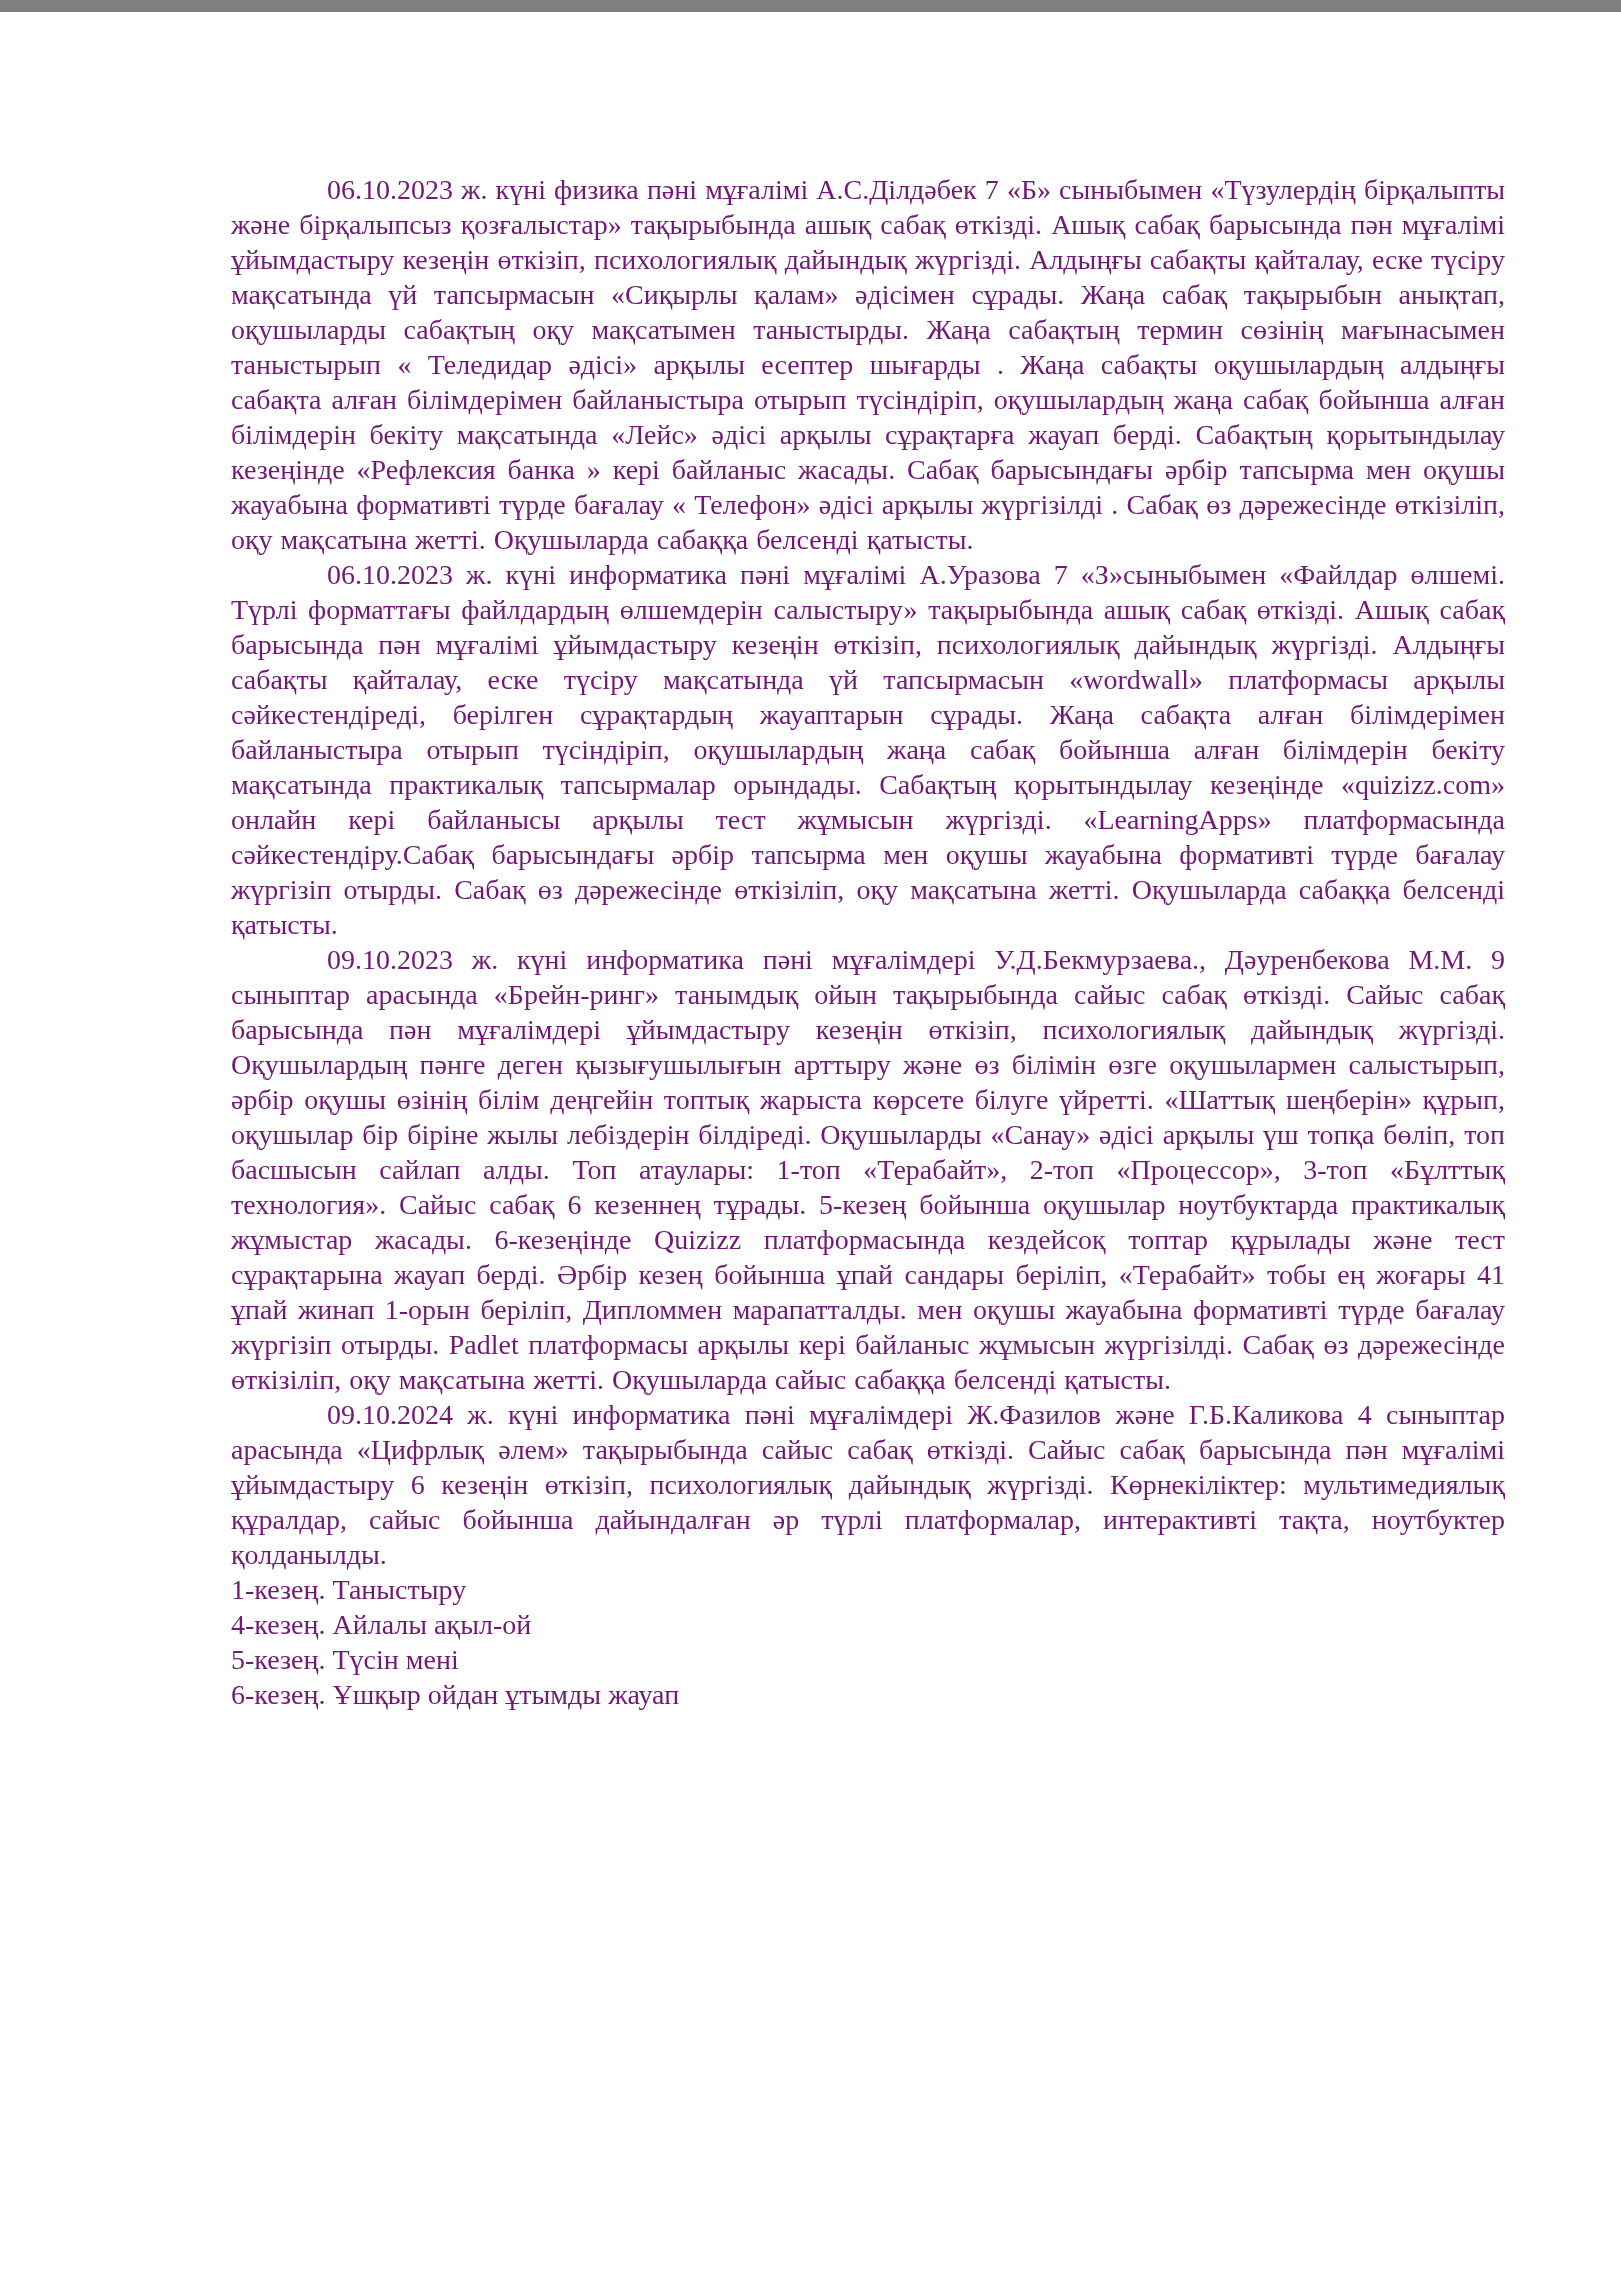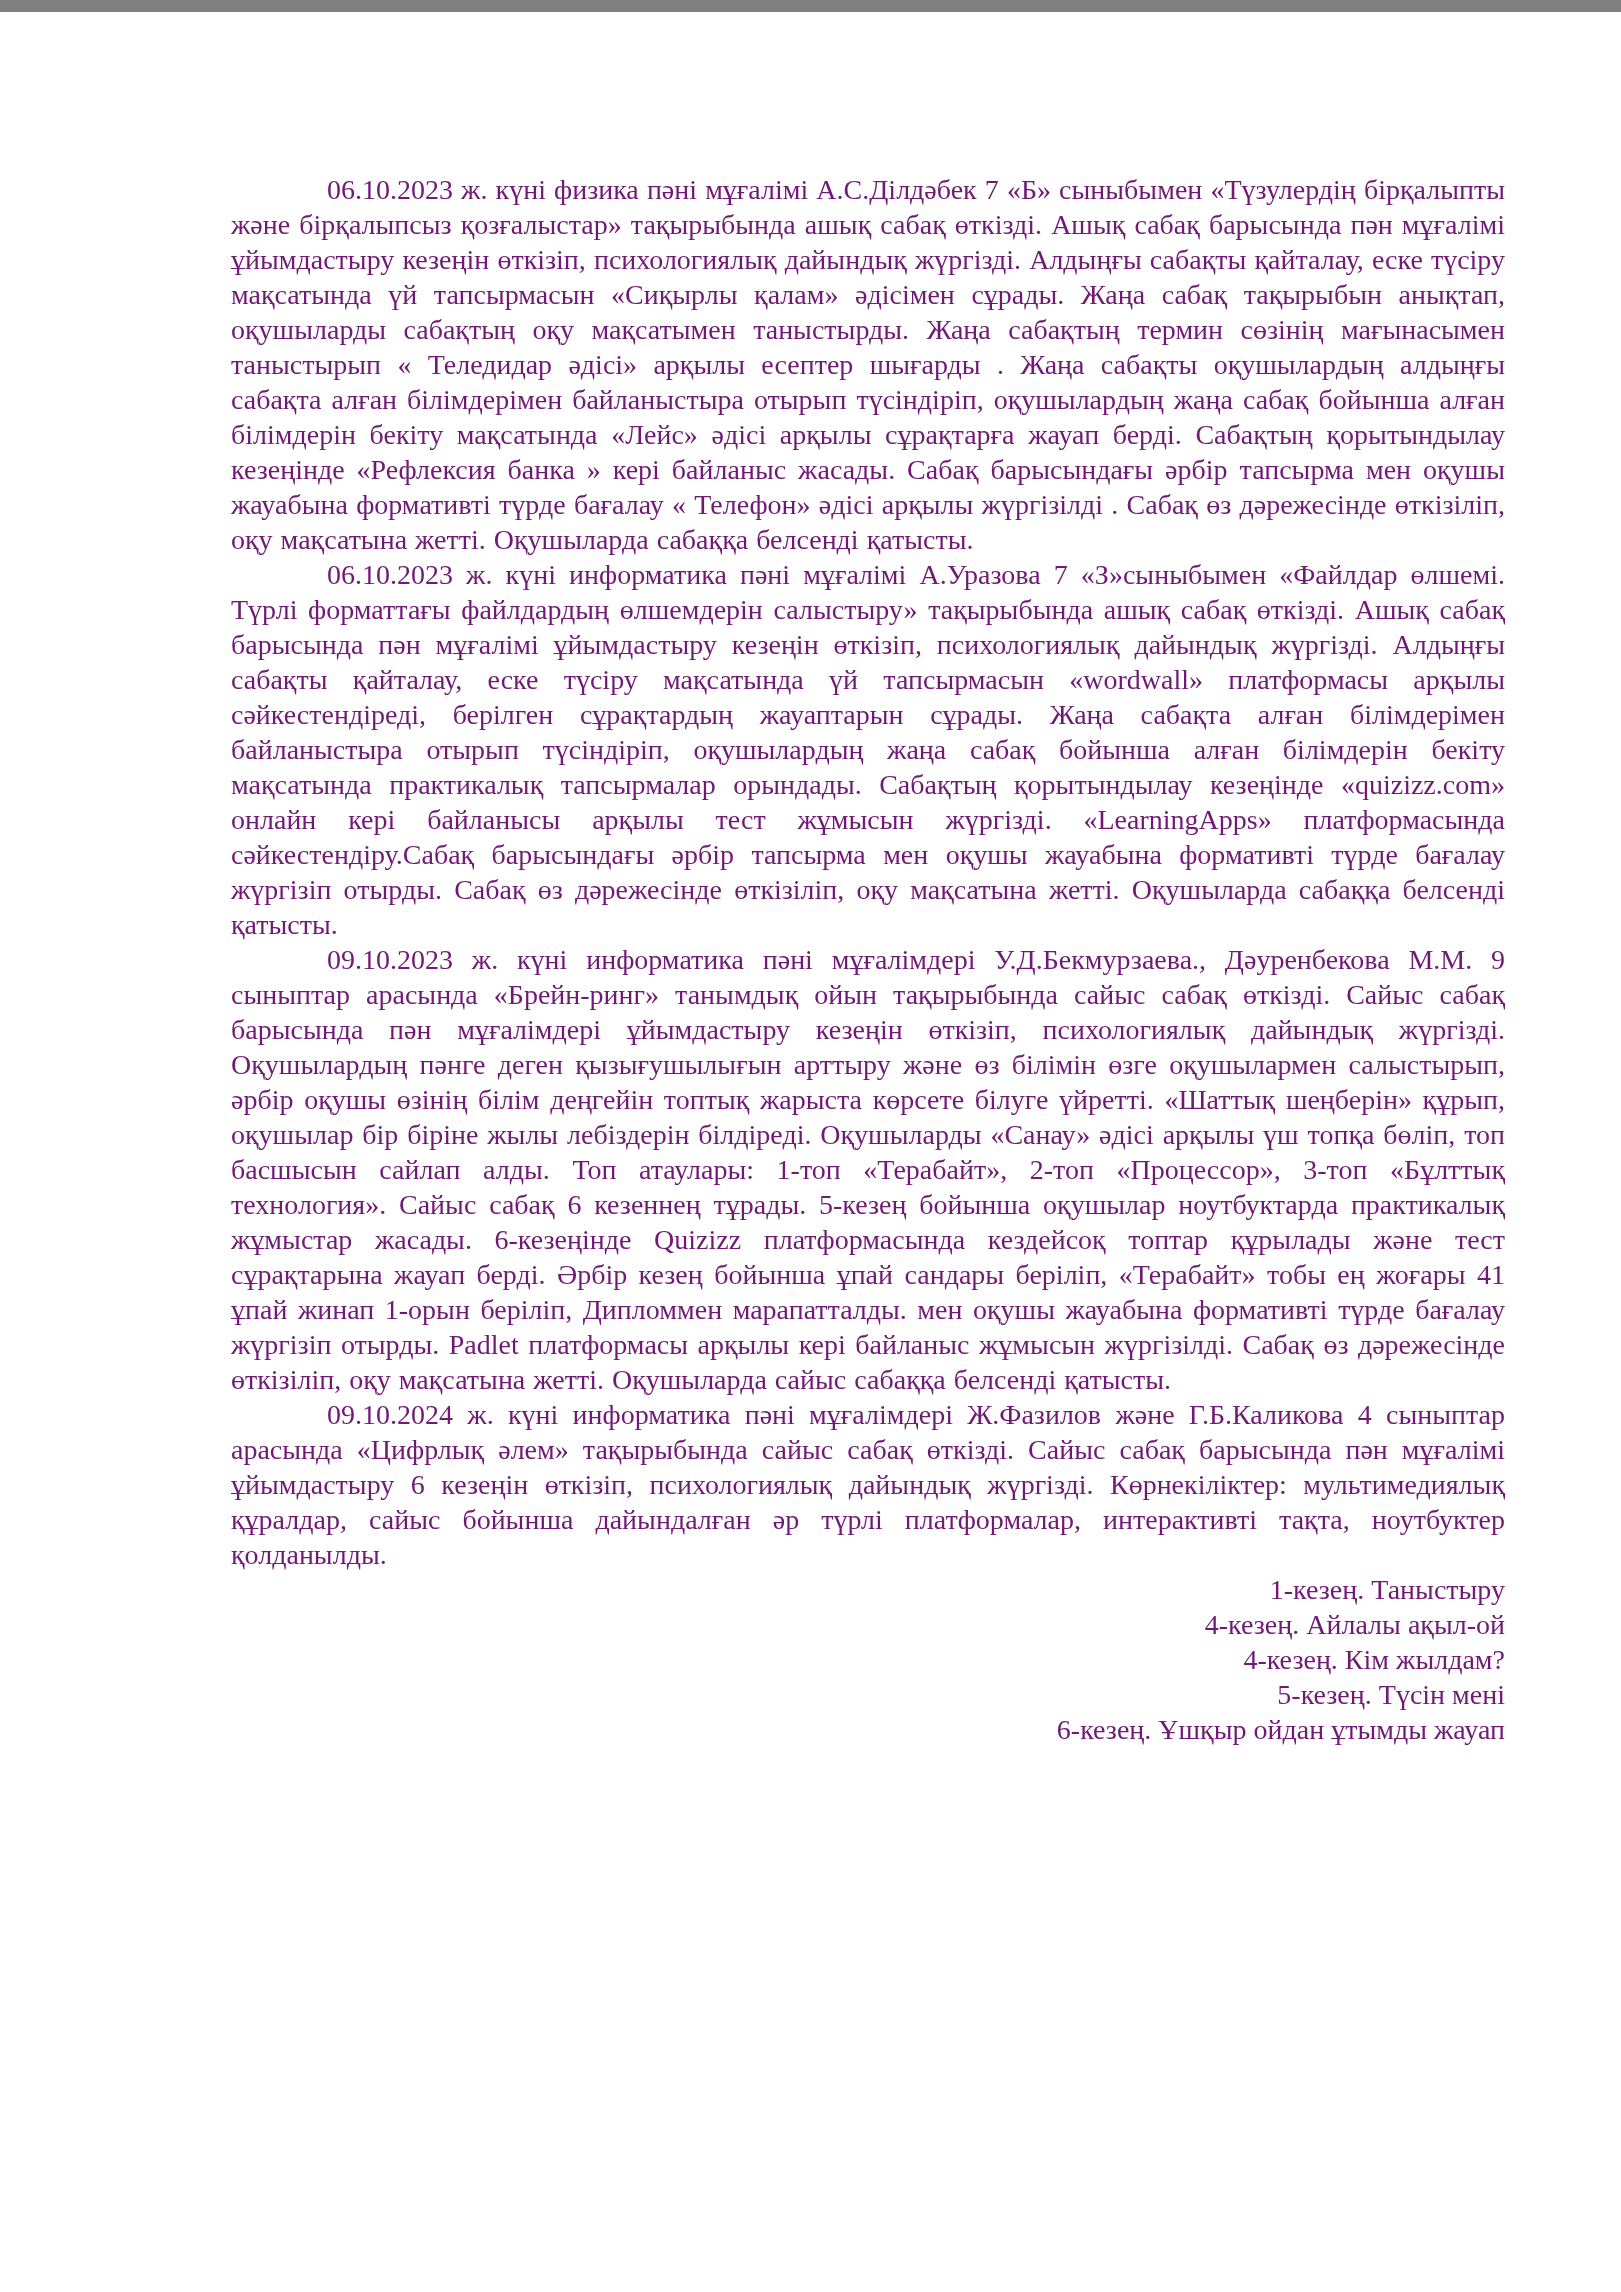--- a/index.html
+++ b/index.html
@@ -28,41 +28,40 @@
     font-size: 28px;
     line-height: 35px;
     text-align: justify;
     text-indent: 96px;
     word-spacing: 1px;
   }
   .stage-line {
     margin: 0;
     font-size: 28px;
     line-height: 35px;
-    text-align: right;
+    text-align: left;
     text-indent: 0;
   }
 </style>
 </head>
 <body>
 
 <div class="page">
   <div class="content">
 
     <p class="para">06.10.2023 ж. күні физика пәні мұғалімі А.С.Ділдәбек  7 «Б» сыныбымен «Түзулердің бірқалыпты және бірқалыпсыз қозғалыстар» тақырыбында ашық сабақ өткізді. Ашық сабақ барысында пән мұғалімі ұйымдастыру кезеңін өткізіп, психологиялық дайындық жүргізді. Алдыңғы сабақты қайталау, еске түсіру мақсатында үй тапсырмасын «Сиқырлы қалам» әдісімен сұрады.  Жаңа сабақ тақырыбын анықтап, оқушыларды сабақтың оқу мақсатымен таныстырды. Жаңа сабақтың термин сөзінің мағынасымен таныстырып « Теледидар әдісі» арқылы есептер шығарды  . Жаңа сабақты оқушылардың алдыңғы сабақта алған білімдерімен байланыстыра отырып түсіндіріп, оқушылардың жаңа сабақ бойынша алған білімдерін бекіту мақсатында  «Лейс» әдісі арқылы сұрақтарға  жауап берді. Сабақтың қорытындылау кезеңінде «Рефлексия банка » кері байланыс жасады. Сабақ барысындағы әрбір тапсырма мен оқушы жауабына формативті түрде бағалау « Телефон»  әдісі арқылы жүргізілді . Сабақ өз дәрежесінде өткізіліп, оқу мақсатына жетті. Оқушыларда сабаққа белсенді қатысты.</p>
 
     <p class="para">06.10.2023 ж. күні  информатика пәні мұғалімі А.Уразова 7 «З»сыныбымен «Файлдар өлшемі. Түрлі форматтағы  файлдардың өлшемдерін салыстыру» тақырыбында ашық сабақ өткізді. Ашық сабақ барысында пән мұғалімі ұйымдастыру кезеңін өткізіп, психологиялық дайындық жүргізді. Алдыңғы сабақты қайталау, еске түсіру мақсатында үй тапсырмасын «wordwall» платформасы арқылы сәйкестендіреді, берілген сұрақтардың жауаптарын сұрады. Жаңа сабақта алған білімдерімен байланыстыра отырып түсіндіріп, оқушылардың жаңа сабақ бойынша алған білімдерін бекіту мақсатында практикалық тапсырмалар орындады. Сабақтың қорытындылау кезеңінде «quizizz.com» онлайн кері байланысы арқылы  тест жұмысын жүргізді. «LearningApps» платформасында сәйкестендіру.Сабақ барысындағы әрбір тапсырма мен оқушы жауабына формативті түрде бағалау жүргізіп отырды. Сабақ өз дәрежесінде өткізіліп, оқу мақсатына жетті. Оқушыларда сабаққа белсенді қатысты.</p>
 
     <p class="para">09.10.2023 ж. күні  информатика пәні мұғалімдері У.Д.Бекмурзаева., Дәуренбекова М.М. 9 сыныптар арасында  «Брейн-ринг» танымдық ойын тақырыбында  сайыс сабақ өткізді. Сайыс сабақ барысында пән мұғалімдері ұйымдастыру кезеңін өткізіп, психологиялық дайындық жүргізді. Оқушылардың пәнге деген қызығушылығын арттыру және өз білімін өзге оқушылармен салыстырып, әрбір оқушы өзінің білім деңгейін топтық жарыста көрсете білуге үйретті.  «Шаттық шеңберін» құрып, оқушылар бір біріне жылы лебіздерін білдіреді. Оқушыларды «Санау» әдісі арқылы үш топқа бөліп, топ басшысын сайлап алды. Топ атаулары: 1-топ «Терабайт», 2-топ «Процессор», 3-топ «Бұлттық технология». Сайыс сабақ 6 кезеннең тұрады. 5-кезең бойынша оқушылар ноутбуктарда практикалық жұмыстар жасады. 6-кезеңінде Quizizz платформасында кездейсоқ топтар құрылады және тест сұрақтарына жауап берді.  Әрбір кезең бойынша ұпай сандары беріліп, «Терабайт» тобы ең жоғары 41 ұпай жинап 1-орын беріліп, Дипломмен марапатталды.  мен оқушы жауабына формативті түрде бағалау жүргізіп отырды. Padlet платформасы арқылы кері байланыс жұмысын жүргізілді. Сабақ өз дәрежесінде өткізіліп, оқу мақсатына жетті. Оқушыларда сайыс сабаққа белсенді қатысты.</p>
 
     <p class="para">09.10.2024 ж. күні  информатика пәні мұғалімдері Ж.Фазилов және  Г.Б.Каликова  4 сыныптар арасында «Цифрлық әлем» тақырыбында сайыс сабақ өткізді. Сайыс сабақ барысында пән мұғалімі ұйымдастыру 6 кезеңін өткізіп, психологиялық дайындық жүргізді. Көрнекіліктер: мультимедиялық  құралдар,  сайыс  бойынша  дайындалған  әр  түрлі платформалар, интерактивті тақта, ноутбуктер қолданылды.</p>
 
     <div>
       <p class="stage-line">1-кезең. Таныстыру</p>
       <p class="stage-line">4-кезең. Айлалы ақыл-ой</p>
-      <p class="stage-line">4-кезең. Кім жылдам?</p>
       <p class="stage-line">5-кезең. Түсін  мені</p>
       <p class="stage-line">6-кезең. Ұшқыр ойдан ұтымды жауап</p>
     </div>
 
   </div>
 </div>
 
 
 </body></html>

